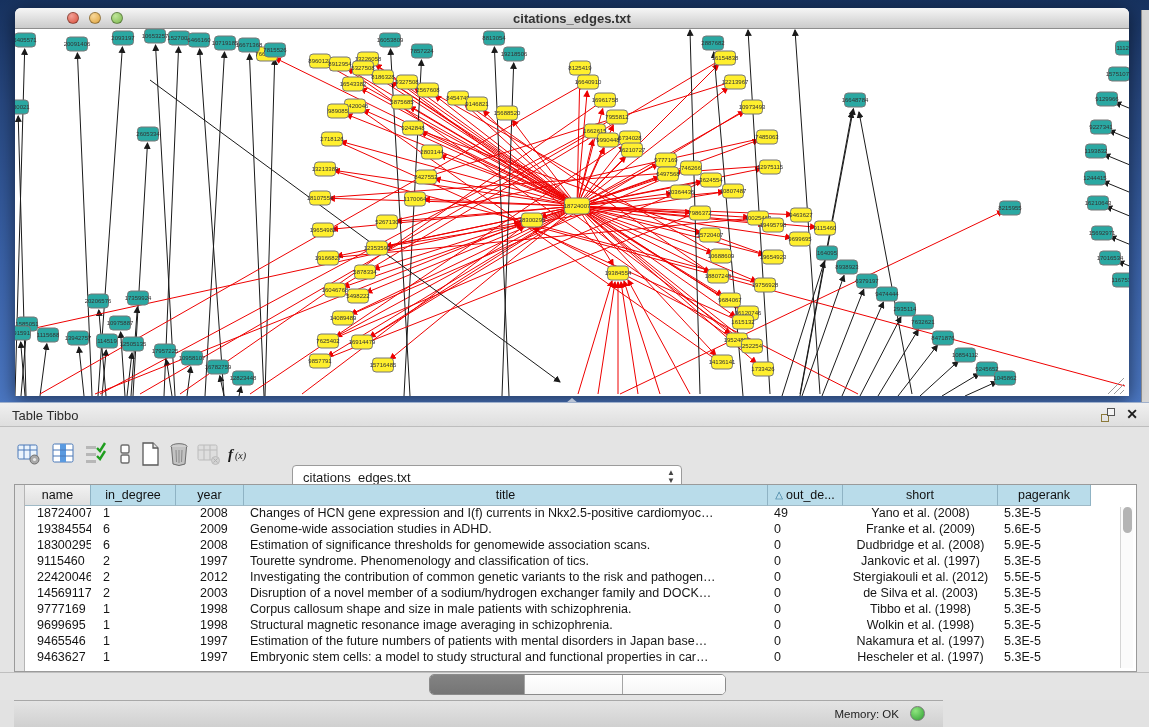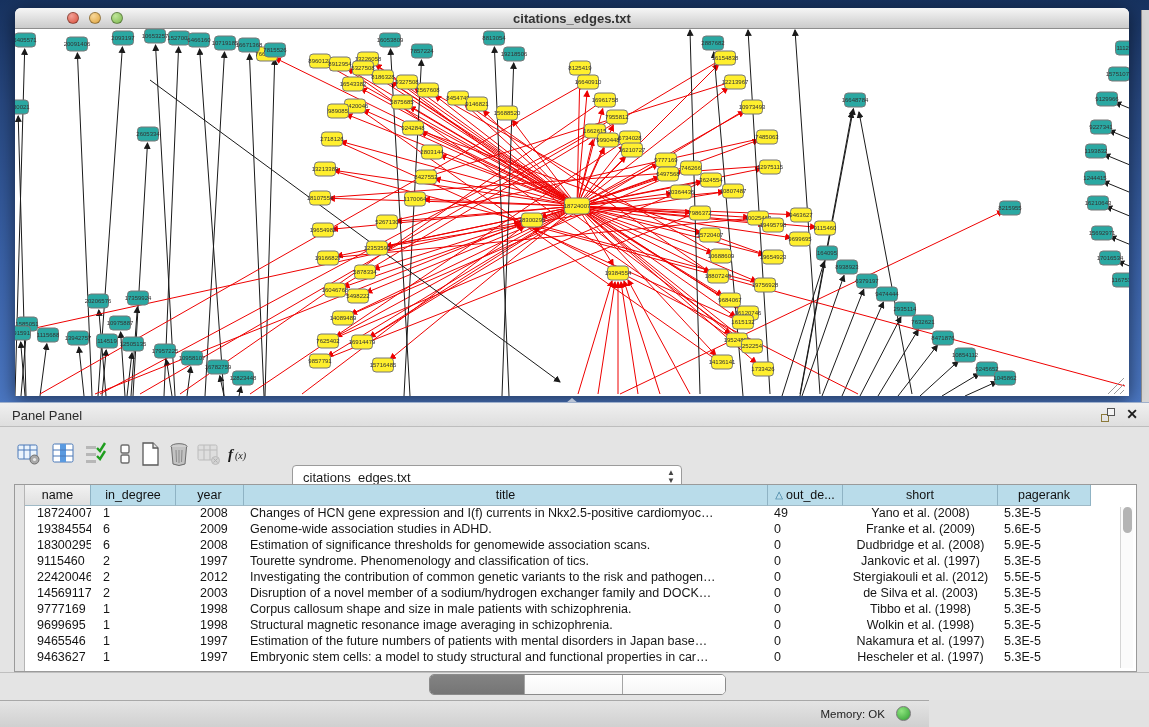--- a/index.html
+++ b/index.html
@@ -66,21 +66,21 @@
   
   .panel-bottom-line { position:absolute; left:0; top:245px; width:1149px; border-top:1px solid #bfbfbf; }
   .tabbar { position:absolute; left:429px; top:247px; height:21px; display:flex;
     border:1px solid #8b8b8b; border-radius:5px; overflow:hidden; background:#fff; }
   .tabseg { height:100%; font-size:13px; line-height:19px; text-align:center; color:#1a1a1a;
     background:linear-gradient(#ffffff,#eeeeee); border-right:1px solid #a5a5a5; padding:17px 14px; }
   .tabseg:last-child { border-right:none; }
   .tabseg.active { background:linear-gradient(#838383,#6a6a6a); color:#f5f5f5; }
 
   
-  .statusbar { position:absolute; left:0; top:700px; width:929px; height:27px;
+  .statusbar { position:absolute; left:14px; top:700px; width:929px; height:27px;
     background:linear-gradient(#e4e4e4,#d0d0d0); border-top:1px solid #a8a8a8; }
   .mem-label { position:absolute; right:44px; top:7px; font-size:11.5px; color:#222; }
   .led { position:absolute; right:18px; top:5px; width:15px; height:15px; border-radius:50%;
     background:radial-gradient(circle at 35% 30%,#8fe57f,#2f9e32); border:1px solid #787878; }
 </style>
 </head>
 <body>
 
 <div class="stage">
 
@@ -773,21 +773,21 @@
               <line x1="1114" y1="394" x2="1124" y2="384"></line>
               <line x1="1120" y1="394" x2="1124" y2="390"></line>
             </g>
           </svg>
       </div>
     </div>
     <div class="splitter-grip"></div>
   </div>
 
   <div class="panel-header">
-    <span class="ptitle">Panel Panel</span>
+    <span class="ptitle">Table Tibbo</span>
     <span class="float-ic">
         <span class="sq1"></span>
         <span class="sq2"></span>
       </span>
     <span class="close-ic">✕</span>
   </div>
 
   <div class="main-panel">
     <div class="toolbar">
       <span class="tb-ic" style="left:16px">

